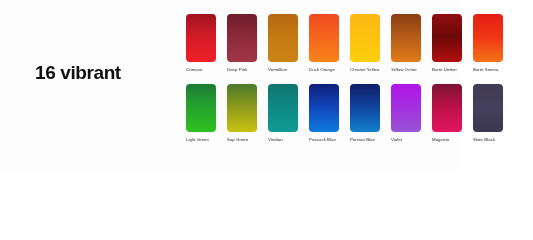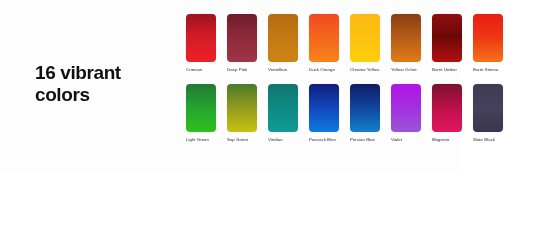--- a/index.html
+++ b/index.html
@@ -74,21 +74,20 @@
     word-spacing: normal;
   }
 </style>
 </head>
 <body>
 
 <div id="stage" style="background: rgb(253, 253, 253);">
 
   <div class="headline">
     <span class="hl-line">16 vibrant</span>
-    <span class="hl-line">colors</span>
   </div>
 
   <div class="palette">
     <div class="row">
       <div class="swatch-cell">
         <div class="swatch" style="background: linear-gradient(rgb(158, 19, 32) 0%, rgb(212, 28, 38) 48%, rgb(239, 31, 40) 100%);"></div>
         <div class="swatch-label">Crimson</div>
       </div>
       <div class="swatch-cell">
         <div class="swatch" style="background: linear-gradient(rgb(110, 29, 43) 0%, rgb(142, 42, 58) 48%, rgb(160, 53, 70) 100%);"></div>

